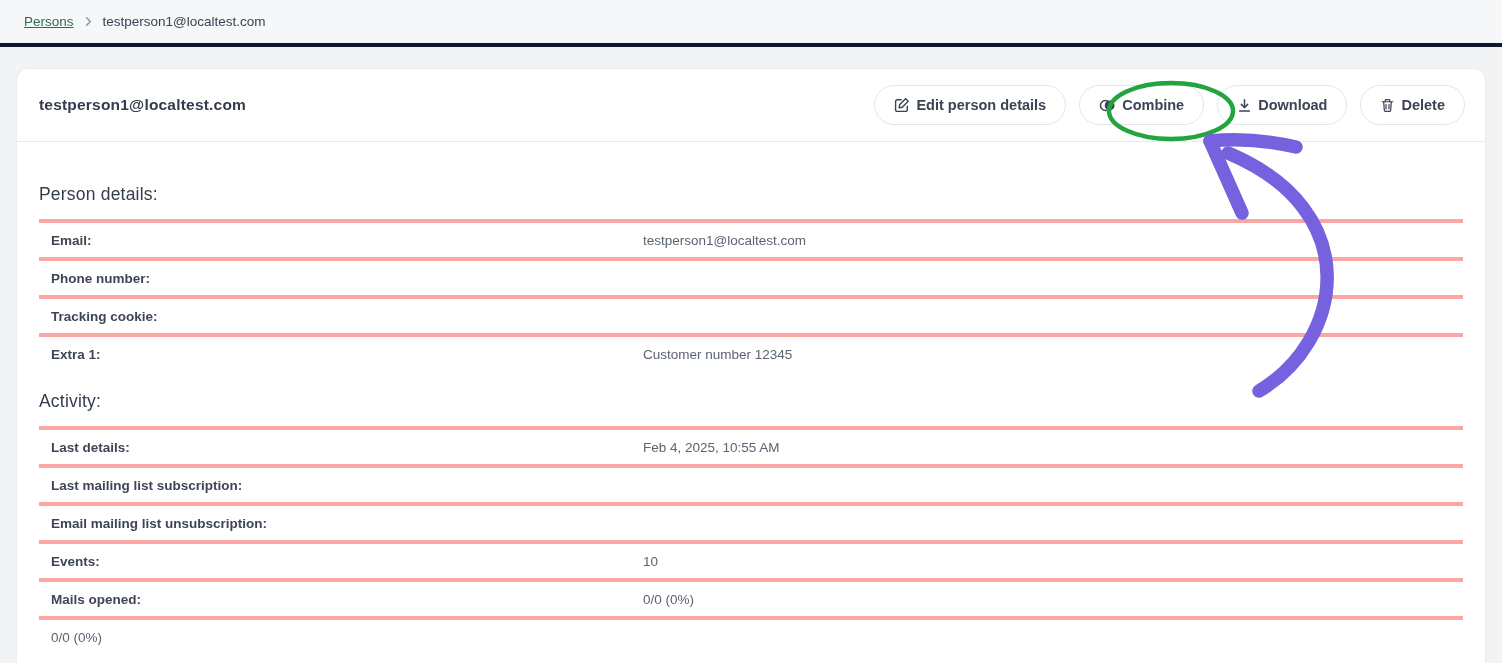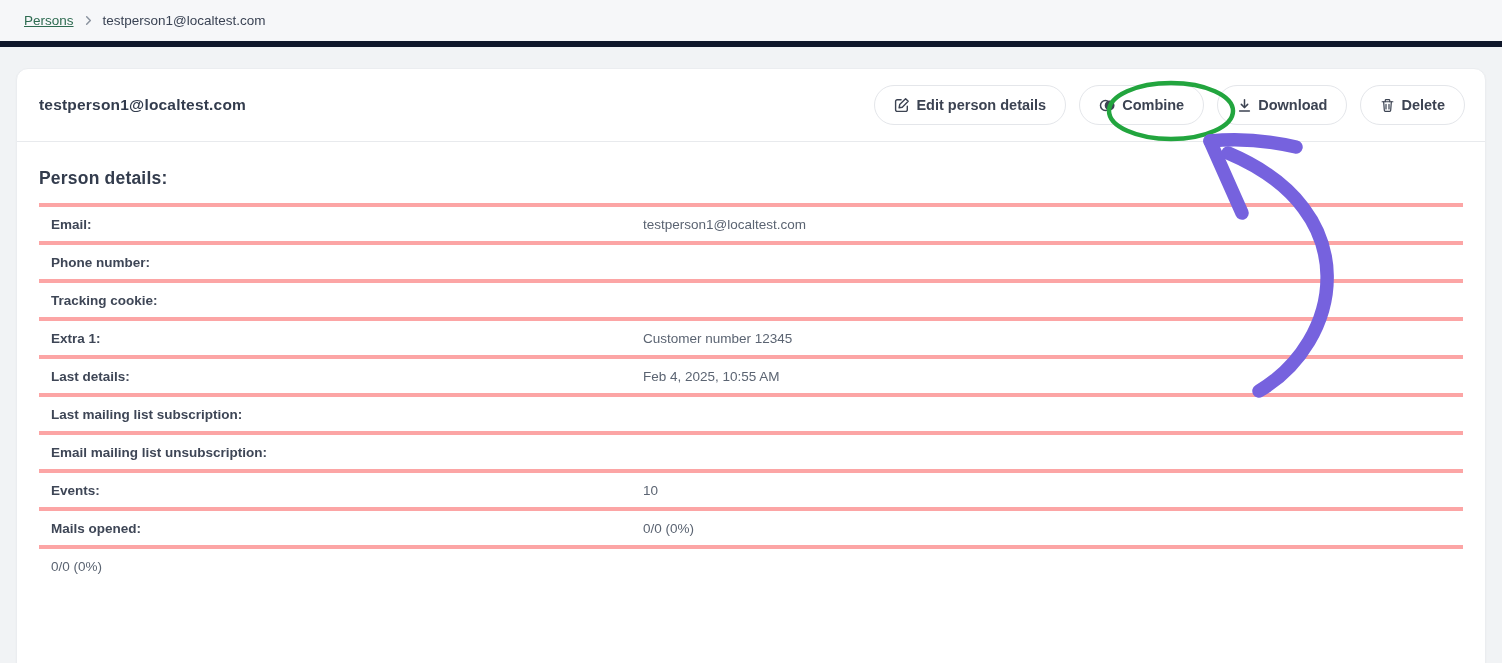--- a/index.html
+++ b/index.html
@@ -8,21 +8,21 @@
     font-family: "Liberation Sans", "DejaVu Sans", sans-serif;
     background: #f1f3f5;
     position: relative;
     color: #3a4354;
   }
 
   
   .topbar {
     position: absolute; top: 0; left: 0; right: 0; height: 47px;
     background: #f6f7f9;
-    border-bottom: 6px solid #0f172a;
+    border-bottom: 4px solid #0f172a;
     display: flex; align-items: center;
     padding-left: 24px;
     font-size: 13.5px;
   }
   .crumb-link { color: #2e6b51; text-decoration: underline; cursor: pointer; }
   .crumb-sep { color: #8a929e; margin: 0 9px; display: inline-flex; align-items: center; }
   .crumb-current { color: #3a4354; }
 
   
   .card {
@@ -49,23 +49,23 @@
     border: 1px solid #e4e6ea;
     border-radius: 20px;
     font-family: "Liberation Sans", sans-serif;
     font-size: 14.5px; font-weight: 600; color: #3c4352;
     cursor: pointer; white-space: nowrap;
   }
   .btn .ic { display: inline-flex; align-items: center; margin-right: 6px; color: #3c4352; }
 
   .card-body { padding: 26px 22px 0 22px; }
   .sec-h {
-    font-size: 17.5px; font-weight: 700; color: #333c4d;
+    font-size: 17.5px; font-weight: 400; color: #333c4d;
     letter-spacing: 0.2px;
-    margin: 0 0 14px 0;
+    margin: 16px 0 14px 0;
   }
   section + section .sec-h { margin-top: 20px; }
   .rows { }
   .row {
     display: flex; align-items: center;
     height: 38px;
     border-top: 4px solid #fca5a5;
     padding-left: 12px;
   }
   .row-label {
@@ -161,20 +161,21 @@
   </div>
 
   <div class="row">
     <div class="row-label">Extra 1:</div>
     <div class="row-value">Customer number 12345</div>
   </div>
 </div>
   </section>
 
   <section>
+    <h2 class="sec-h">Activity:</h2>
     <div class="rows">
   <div class="row">
     <div class="row-label">Last details:</div>
     <div class="row-value">Feb 4, 2025, 10:55 AM</div>
   </div>
 
   <div class="row">
     <div class="row-label">Last mailing list subscription:</div>
     <div class="row-value"></div>
   </div>

